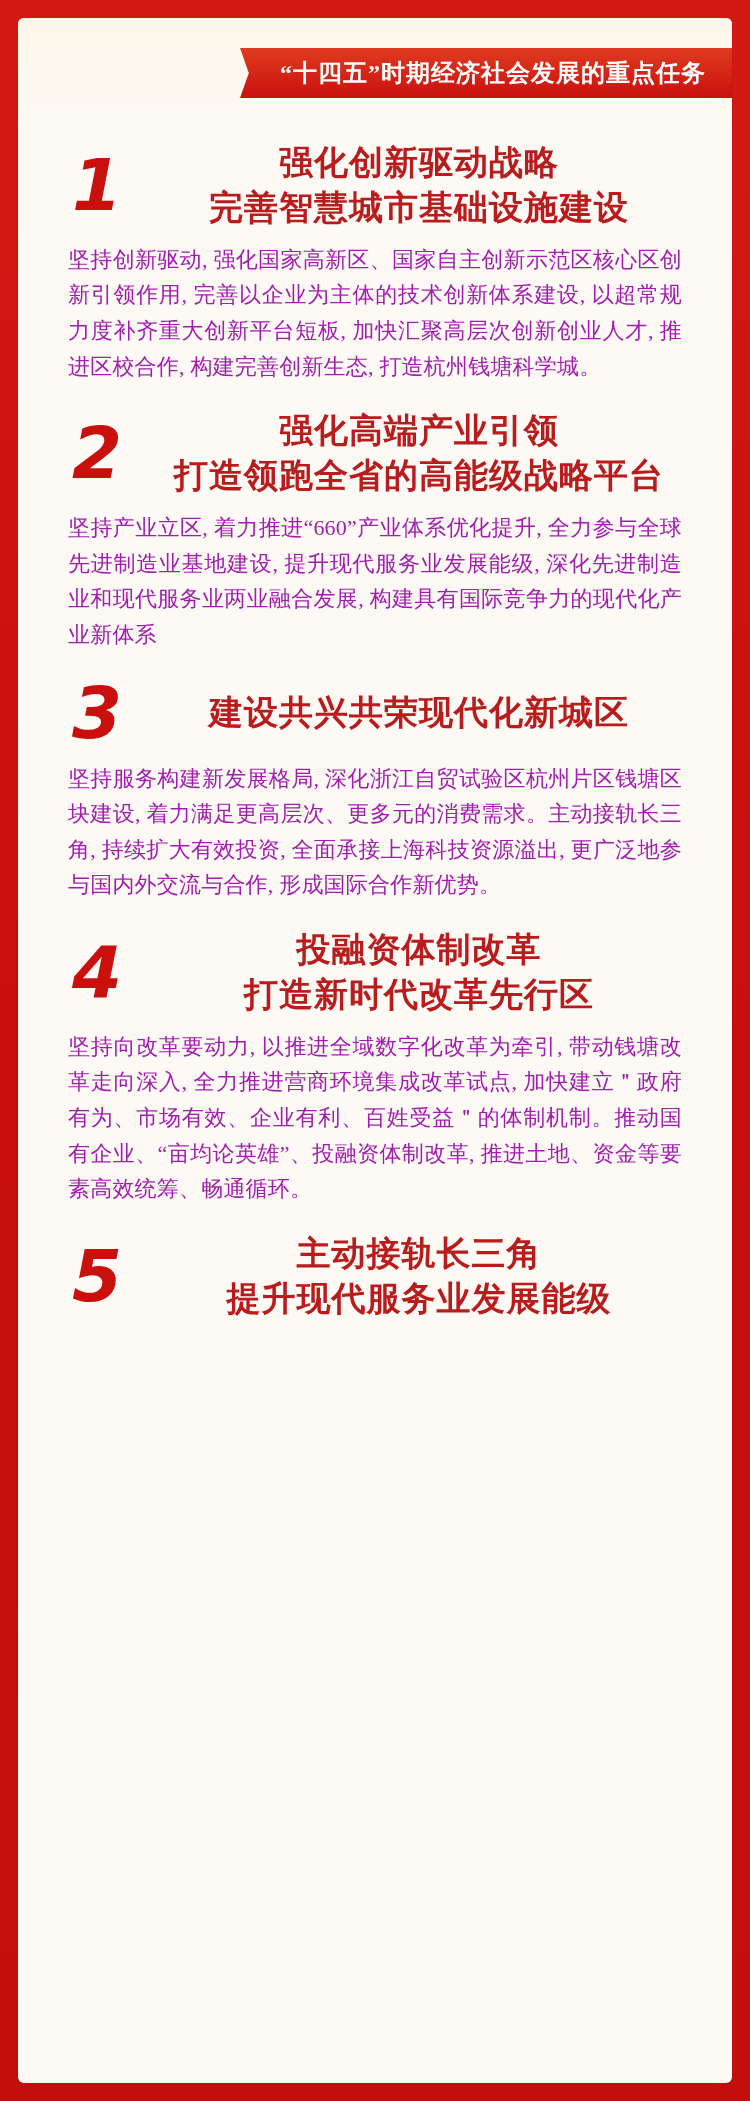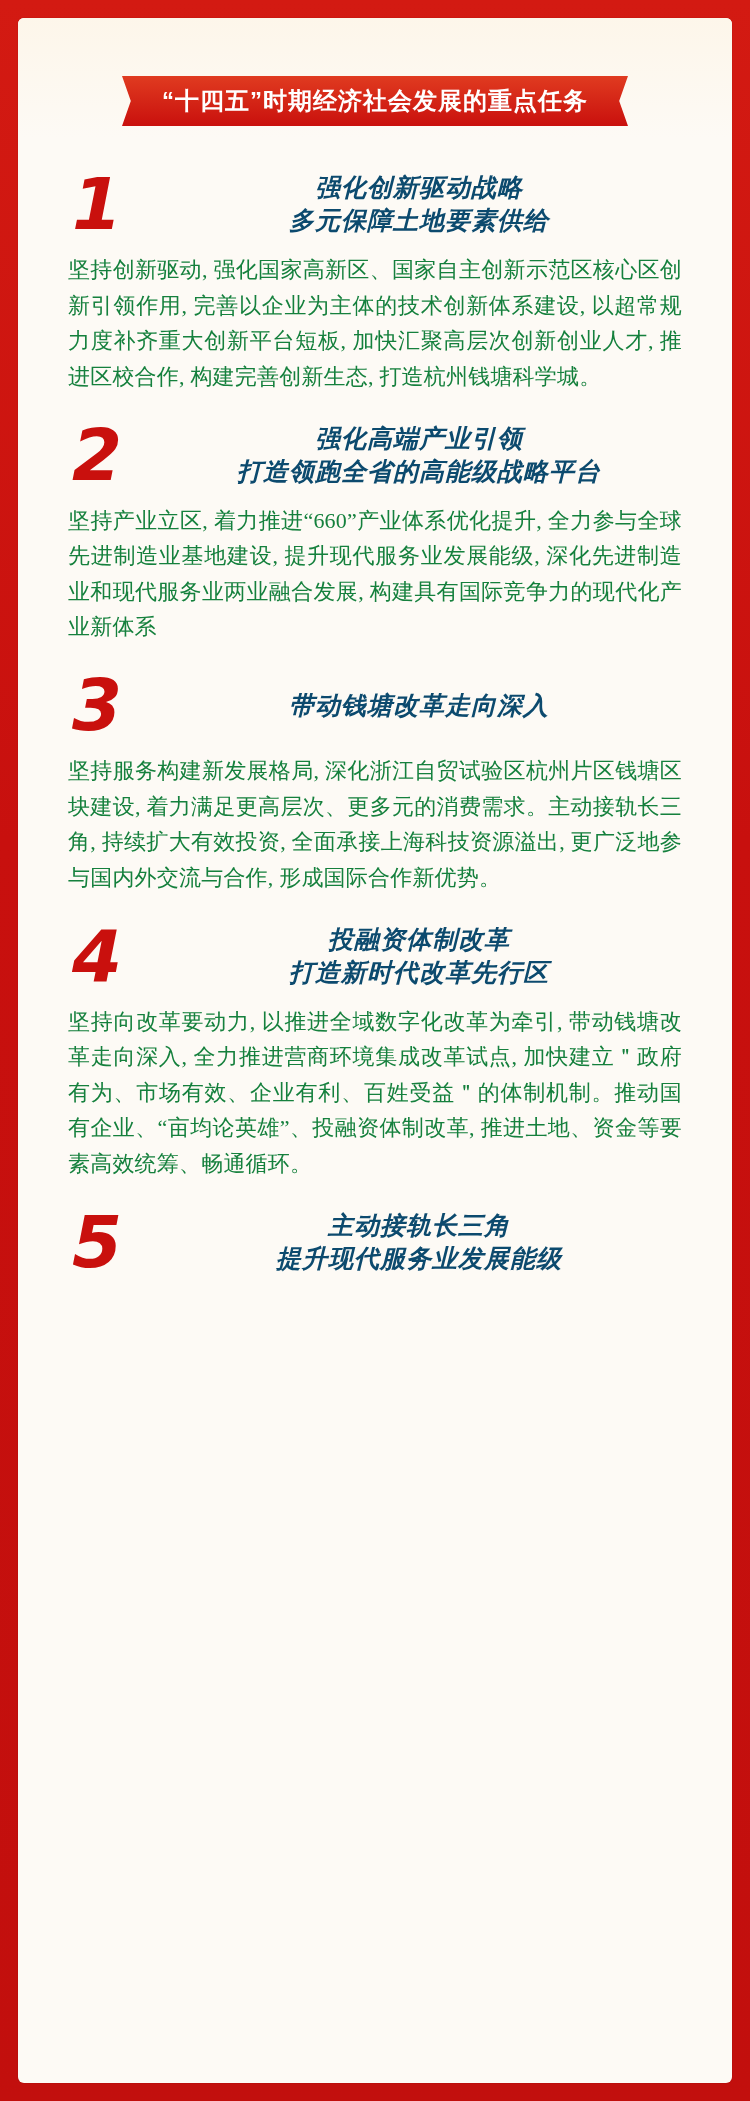--- a/index.html
+++ b/index.html
@@ -36,23 +36,24 @@
     position: absolute;
     left: 0; right: 0; top: 0;
     height: 120px;
     background: linear-gradient(180deg, #fdf6ea 0%, #fdfaf5 100%);
     pointer-events: none;
   }
 
   
   .banner-wrap {
     position: relative;
-    padding: 58px 0 10px 0;
+    padding: 30px 0 10px 0;
     display: flex;
-    justify-content: center;
+    justify-content: flex-end;
+    font-family: Liberation Serif, serif;
   }
   .banner {
     position: relative;
     display: inline-block;
     background: linear-gradient(180deg, #e03b20 0%, #c9100d 100%);
     color: #ffffff;
     font-size: 24px;
     font-weight: bold;
     letter-spacing: 1px;
     padding: 13px 26px 13px 26px;
@@ -99,29 +100,28 @@
     letter-spacing: -2px;
     text-align: left;
     padding-left: 6px;
   }
   .titles {
     flex: 1 1 auto;
     text-align: center;
     padding-right: 4px;
   }
   .title-line {
-    color: #0c4a6e;
-    font-size: 25px;
+    color: #b91c1c;
+    font-size: 34px;
     font-weight: bold;
     letter-spacing: 1px;
     line-height: 1.32;
-    font-style: italic;
   }
   .body {
-    color: #15803d;
+    color: #a21caf;
     font-size: 22px;
     line-height: 1.62;
     letter-spacing: 0.2px;
     text-align: justify;
     padding: 12px 2px 0 2px;
     font-family: "Liberation Serif", "DejaVu Serif", serif;
   }
 </style>
 </head>
 <body>
@@ -133,42 +133,42 @@
       <div class="banner">“十四五”时期经济社会发展的重点任务</div>
     </div>
 
     <div class="sections">
 
       <div class="section">
         <div class="head">
           <div class="num">1</div>
           <div class="titles">
             <div class="title-line">强化创新驱动战略</div>
-            <div class="title-line">多元保障土地要素供给</div>
+            <div class="title-line">完善智慧城市基础设施建设</div>
           </div>
         </div>
         <div class="body">坚持创新驱动, 强化国家高新区、国家自主创新示范区核心区创新引领作用, 完善以企业为主体的技术创新体系建设, 以超常规力度补齐重大创新平台短板, 加快汇聚高层次创新创业人才, 推进区校合作, 构建完善创新生态, 打造杭州钱塘科学城。</div>
       </div>
 
       <div class="section">
         <div class="head">
           <div class="num">2</div>
           <div class="titles">
             <div class="title-line">强化高端产业引领</div>
             <div class="title-line">打造领跑全省的高能级战略平台</div>
           </div>
         </div>
         <div class="body">坚持产业立区, 着力推进“660”产业体系优化提升, 全力参与全球先进制造业基地建设, 提升现代服务业发展能级, 深化先进制造业和现代服务业两业融合发展, 构建具有国际竞争力的现代化产业新体系</div>
       </div>
 
       <div class="section">
         <div class="head">
           <div class="num">3</div>
           <div class="titles">
-            <div class="title-line">带动钱塘改革走向深入</div>
+            <div class="title-line">建设共兴共荣现代化新城区</div>
           </div>
         </div>
         <div class="body">坚持服务构建新发展格局, 深化浙江自贸试验区杭州片区钱塘区块建设, 着力满足更高层次、更多元的消费需求。主动接轨长三角, 持续扩大有效投资, 全面承接上海科技资源溢出, 更广泛地参与国内外交流与合作, 形成国际合作新优势。</div>
       </div>
 
       <div class="section">
         <div class="head">
           <div class="num">4</div>
           <div class="titles">
             <div class="title-line">投融资体制改革</div>

